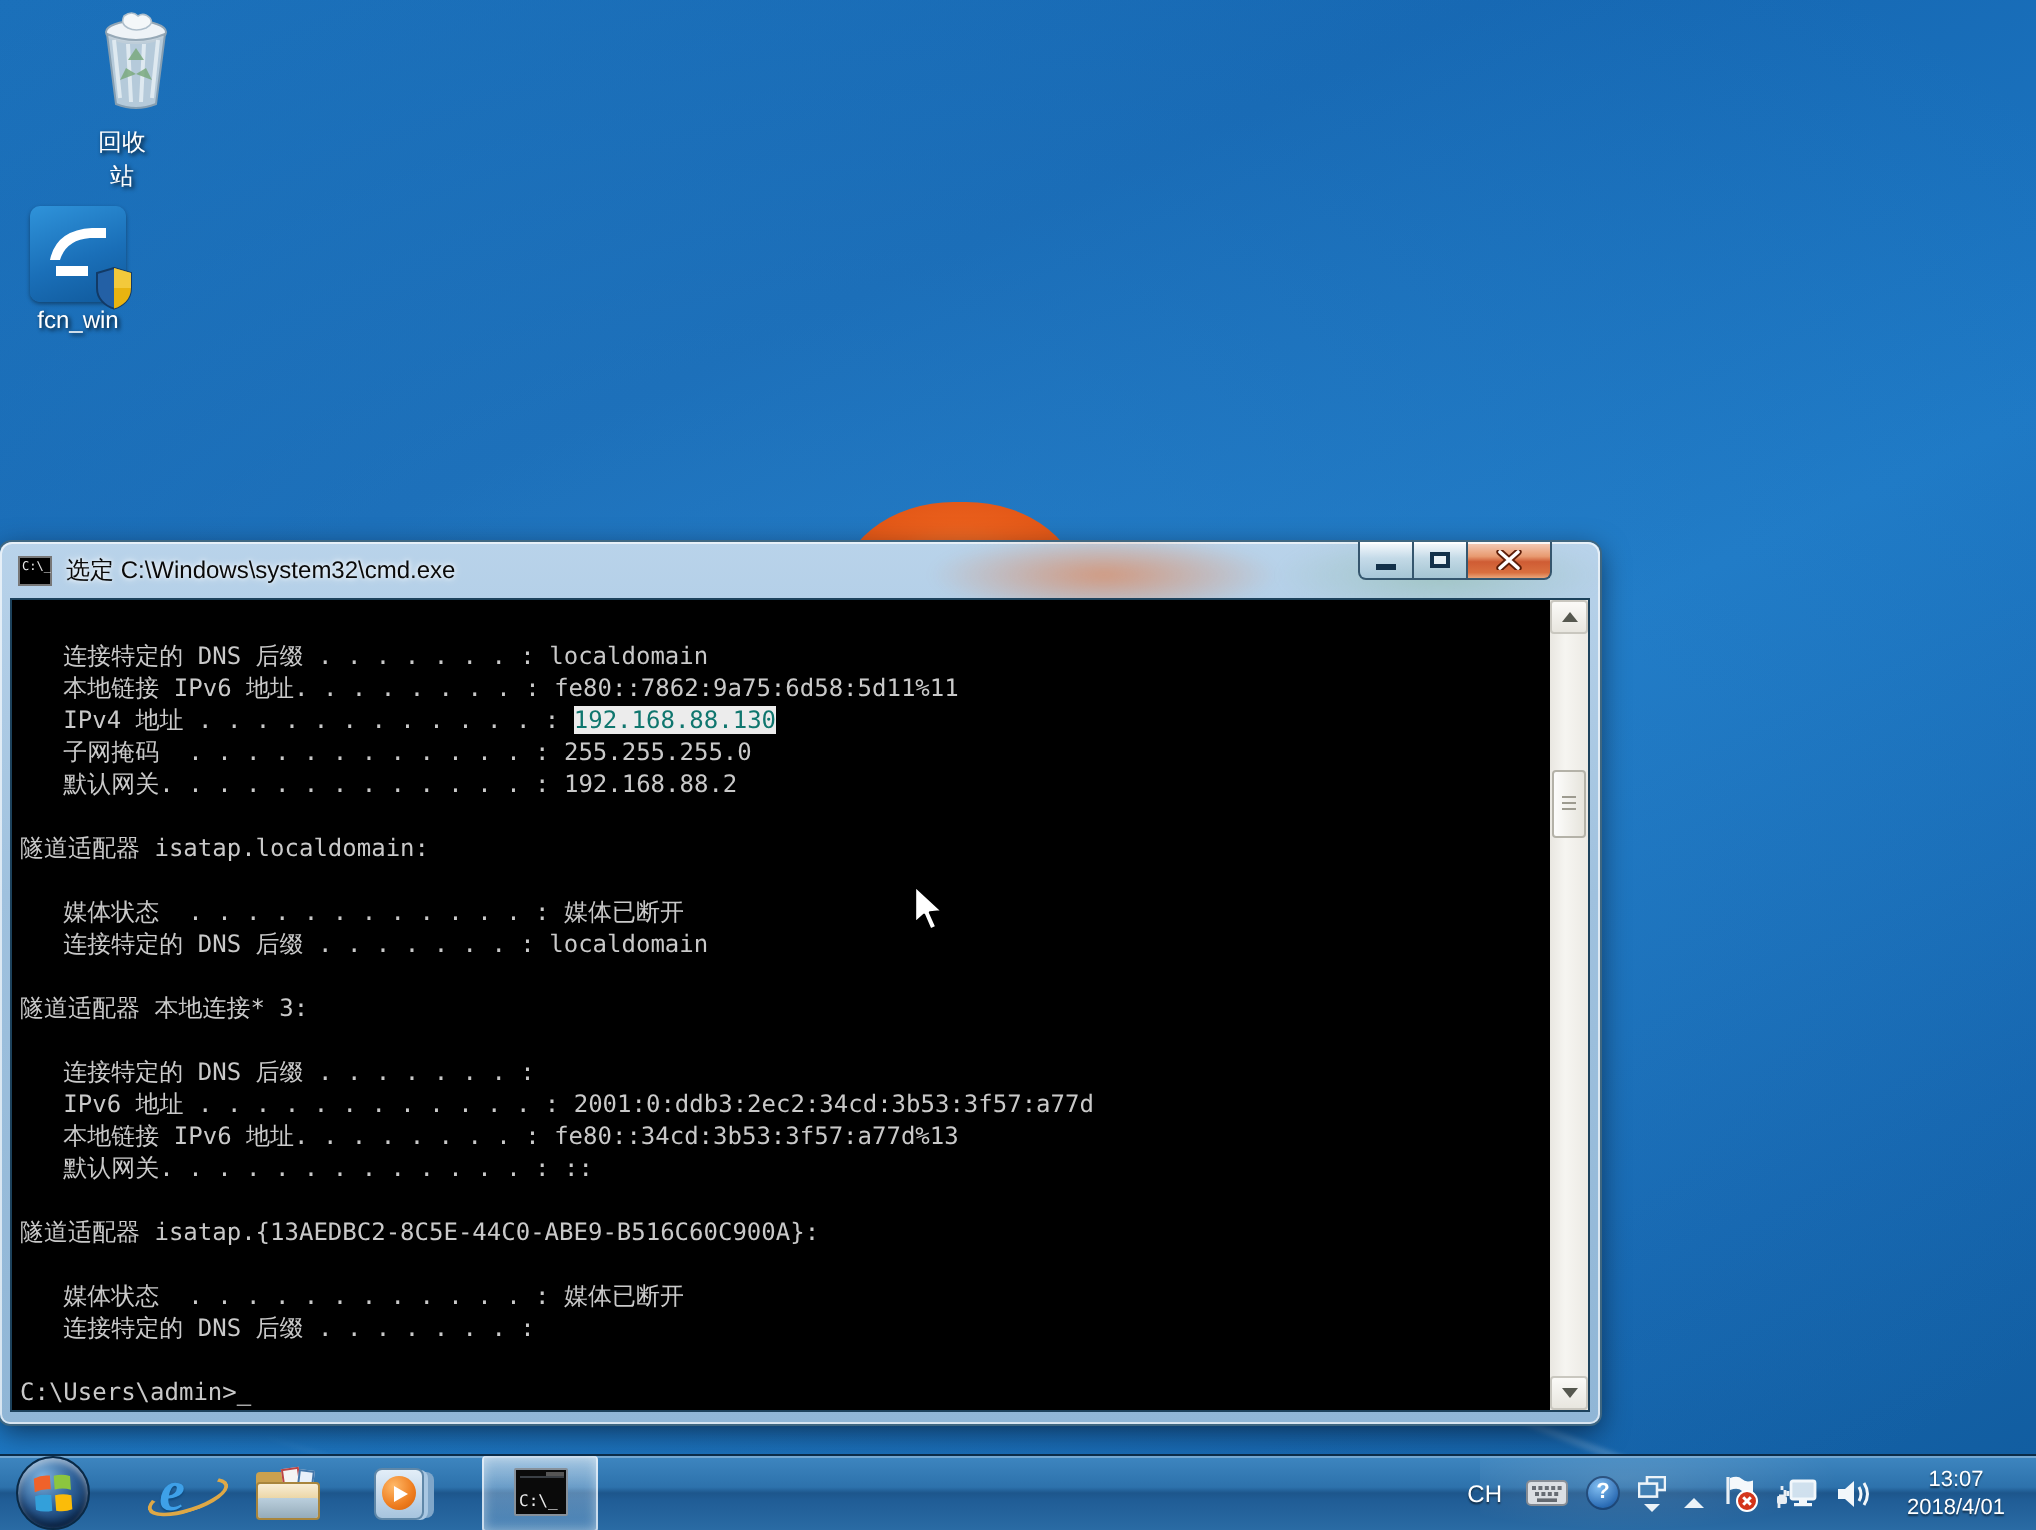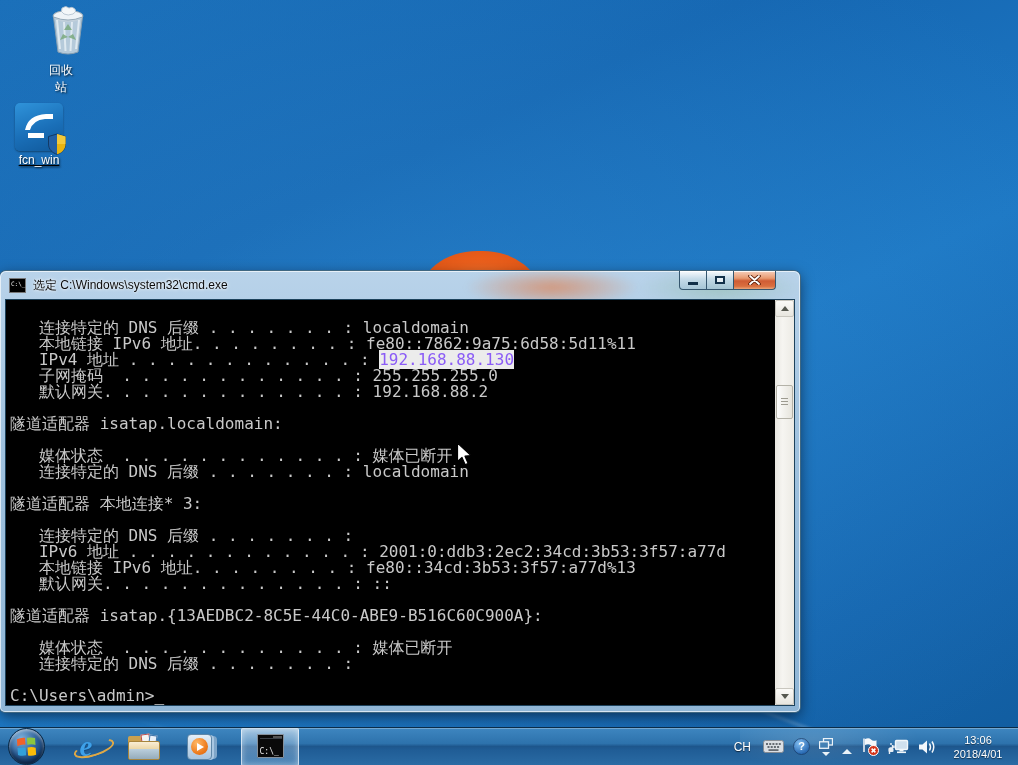--- a/index.html
+++ b/index.html
@@ -14,21 +14,21 @@
     filter:blur(1px); }
   .streak.s1 { left:630px; top:680px; width:170px; transform:rotate(21deg); opacity:.85; }
   .streak.s2 { left:700px; top:735px; width:260px; transform:rotate(21deg); opacity:.28; }
   .streak.s3 { left:120px; top:748px; width:220px; transform:rotate(18deg); opacity:.18; }
 
   
   .desktop-icon { position:absolute; width:78px; text-align:center; cursor:default; }
   .desktop-icon .dlabel { display:block; margin-top:2px; font-size:12px; color:#fff;
     text-shadow:1px 1px 2px rgba(0,0,0,.85); }
   #di-recycle { left:0; top:6px;padding-left:44px; }
-  #di-fcn { left:0; top:103px;text-decoration:underline; }
+  #di-fcn { left:0; top:103px; }
   .fcn-badge { position:relative; width:48px; height:48px; margin:0 auto; border-radius:5px;
     background:linear-gradient(160deg,#2f93da,#1a6fb8 55%,#10599b); box-shadow:0 1px 2px rgba(0,0,0,.4); }
 
   
   .fish { position:absolute; left:419px; top:251px; width:122px; height:58px; z-index:2;
     background:radial-gradient(ellipse at 50% 85%, #f58a42 0%, #ea5f1c 55%, #da4e10 100%);
     border-radius:58px 58px 14px 14px / 46px 46px 8px 8px; }
 
   
   .cmd-window { position:absolute; left:0; top:271px; width:800px; height:441px; z-index:10;
@@ -53,23 +53,23 @@
     box-shadow:inset 0 1px 0 rgba(255,255,255,.85); }
   .wbtn.minb { width:28px; border-radius:0 0 0 4px; }
   .wbtn.maxb { width:28px; }
   .wbtn.closeb { width:43px; border-radius:0 0 4px 0;
     background:linear-gradient(#f6d0bd, #e89a70 40%, #cf5c34 55%, #d96f3f 85%, #e9a57a); }
   .glyph-min { width:10px; height:3px; background:#123049; margin-top:7px; }
   .glyph-max { width:10px; height:8px; border:2px solid #123049; background:rgba(255,255,255,.6); }
   .window-body { position:absolute; top:29px; left:6px; right:6px; bottom:7px;
     background:#000; box-shadow:0 0 0 1px #1d425c; display:flex; }
   .console-text { flex:1 1 auto; padding:4px 0 0 4px; overflow:hidden; white-space:pre;
-    font-family:"DejaVu Sans Mono", monospace; font-size:16px; line-height:16px; color:#c9c9c9; }
+    font-family:"DejaVu Sans Mono", monospace; font-size:12px; line-height:16px; color:#c9c9c9; }
   .cline { height:16px; }
-  .cline .hl { background:#ececec; color:#8b5cf6; }
+  .cline .hl { background:#ececec; color:#0f766e; }
   .cline .cur { color:#efefef; }
 
   
   .scrollbar { flex:0 0 19px; display:flex; flex-direction:column;
     background:linear-gradient(90deg,#e9e7e1,#f6f5f1 40%,#eceae4); }
   .sb-btn { flex:0 0 17px; display:flex; align-items:center; justify-content:center;
     background:linear-gradient(#fbfaf7,#e8e6df); border:1px solid #c9c7bf; border-radius:2px; }
   .tri-up { width:0; height:0; border-left:4px solid transparent; border-right:4px solid transparent;
     border-bottom:5px solid #56584f; }
   .tri-down { width:0; height:0; border-left:4px solid transparent; border-right:4px solid transparent;
@@ -316,17 +316,17 @@
       <rect x="0.5" y="9" width="5" height="4" rx="1" fill="#e8eef4"></rect>
     </svg>
 
     <svg width="19" height="16" viewBox="0 0 19 16">
       <path d="M1 5.5 H4.5 L9 1.5 V14.5 L4.5 10.5 H1 Z" fill="#f2f7fb"></path>
       <path d="M11.5 4.5 Q13.5 8 11.5 11.5" stroke="#f2f7fb" stroke-width="1.5" fill="none"></path>
       <path d="M14 2.5 Q17.5 8 14 13.5" stroke="#f2f7fb" stroke-width="1.5" fill="none"></path>
     </svg>
 
     <div class="clock">
-      <div>13:06</div>
+      <div>13:07</div>
       <div>2018/4/01</div>
     </div>
   </div>
 </footer>
 
 </body></html>

